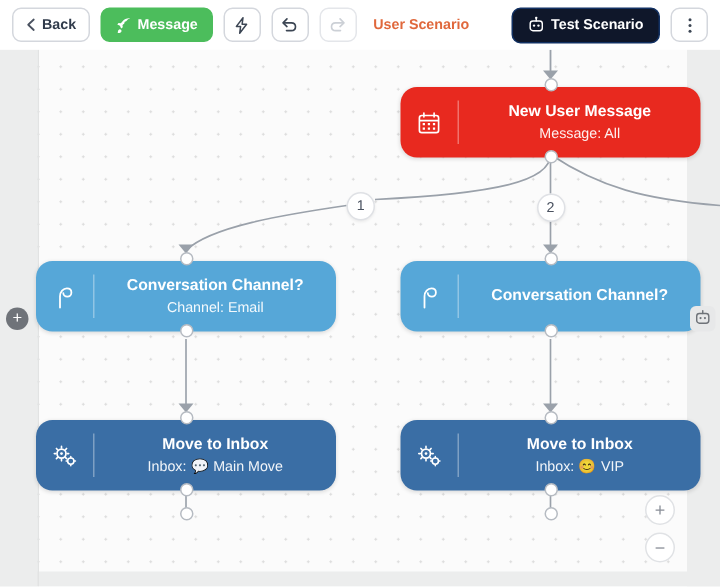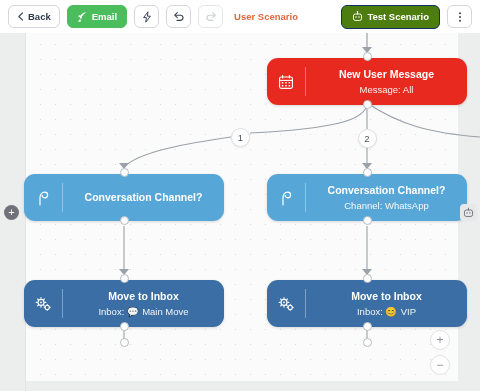--- a/index.html
+++ b/index.html
@@ -36,21 +36,21 @@
   }
   .tb-btn.icon-only { width: 25px; padding: 0; }
   .tb-btn.deploy {
     background: #4cbd5c;
     border-color: #4cbd5c;
     color: #ffffff;
     padding: 0 9px;
   }
   .tb-btn.disabled { color: #c9ccd2; border-color: #e4e6ea; cursor: default; }
   .tb-btn.test {
-    background: #4d7c0f;
+    background: #0f172a;
     border-color: #123163;
     color: #ffffff;
     padding: 0 10px;
     height: 24px;
   }
   .tb-status {
     font-size: 9.5px; font-weight: bold;
     color: #e0683c;
     white-space: nowrap;
     margin-left: 4px;
@@ -218,21 +218,21 @@
   </div>
 
   <div class="tb-btn deploy">
     <span class="tb-ico">
       <svg width="11" height="11" viewBox="0 0 12 12">
         <path d="M10.6 1.4C8.6 1.1 6.4 2 5 3.6L3.9 4.9 2.2 4.7 1.3 5.9l1.9.9.9 1.9 1.2-.9-.2-1.7 1.3-1.1C8 3.6 8.9 1.4 10.6 1.4z" fill="#fff"></path>
         <circle cx="7.4" cy="4.6" r="0.9" fill="#4cbd5c"></circle>
         <path d="M2.2 9.8c.6-.6 1.3-.6 1.8-.1.5.5.5 1.2-.1 1.8-.5.5-2.3.8-2.3.8s.1-2 .6-2.5z" fill="#fff"></path>
       </svg>
     </span>
-    <span>Email</span>
+    <span>Message</span>
   </div>
 
   <div class="tb-btn icon-only">
     <span class="tb-ico">
       <svg width="10" height="12" viewBox="0 0 10 12">
           <path d="M6 .8 L1.6 6.6 H4.4 L3.8 11.2 L8.4 5.2 H5.4 Z" stroke="#3c4654" stroke-width="1" fill="none" stroke-linejoin="round"></path>
         </svg>
     </span>
   </div>
 
@@ -346,38 +346,38 @@
   <div class="port" style="left:119.5px; top:135px;"></div>
   <div class="node condition" style="left:24px; top:141px; width:200px;">
     <div class="n-icon">
       <svg width="15" height="16" viewBox="0 0 15 16">
         <path d="M4 15 V7.5 C4 4.4 6.2 2.2 8.6 2.2 C10.4 2.2 11.6 3.4 11.6 5 C11.6 6.6 10.4 7.8 8.9 7.8 C7.3 7.8 6.2 6.7 6.2 5.4" stroke="#fff" stroke-width="1.2" fill="none" stroke-linecap="round"></path>
       </svg>
     </div>
     <div class="n-divider"></div>
     <div class="n-body">
       <div class="n-title">Conversation Channel?</div>
+      <div class="n-sub">
+        <span>Channel: Email</span>
+      </div>
     </div>
   </div>
   <div class="port" style="left:119.5px; top:183px;"></div>
 
   <div class="caret" style="left:362px; top:130px;"></div>
   <div class="port" style="left:362.5px; top:135px;"></div>
   <div class="node condition" style="left:267px; top:141px; width:200px;">
     <div class="n-icon">
       <svg width="15" height="16" viewBox="0 0 15 16">
         <path d="M4 15 V7.5 C4 4.4 6.2 2.2 8.6 2.2 C10.4 2.2 11.6 3.4 11.6 5 C11.6 6.6 10.4 7.8 8.9 7.8 C7.3 7.8 6.2 6.7 6.2 5.4" stroke="#fff" stroke-width="1.2" fill="none" stroke-linecap="round"></path>
       </svg>
     </div>
     <div class="n-divider"></div>
     <div class="n-body">
       <div class="n-title">Conversation Channel?</div>
-      <div class="n-sub">
-        <span>Channel: WhatsApp</span>
-      </div>
     </div>
   </div>
   <div class="port" style="left:362.5px; top:183px;"></div>
 
   <div class="caret" style="left:119px; top:236px;"></div>
   <div class="port" style="left:119.5px; top:241px;"></div>
   <div class="node action" style="left:24px; top:247px; width:200px;">
     <div class="n-icon">
       <svg width="17" height="16" viewBox="0 0 17 16">
         <circle cx="6" cy="6.4" r="3" stroke="#fff" stroke-width="1.15" fill="none"></circle>

